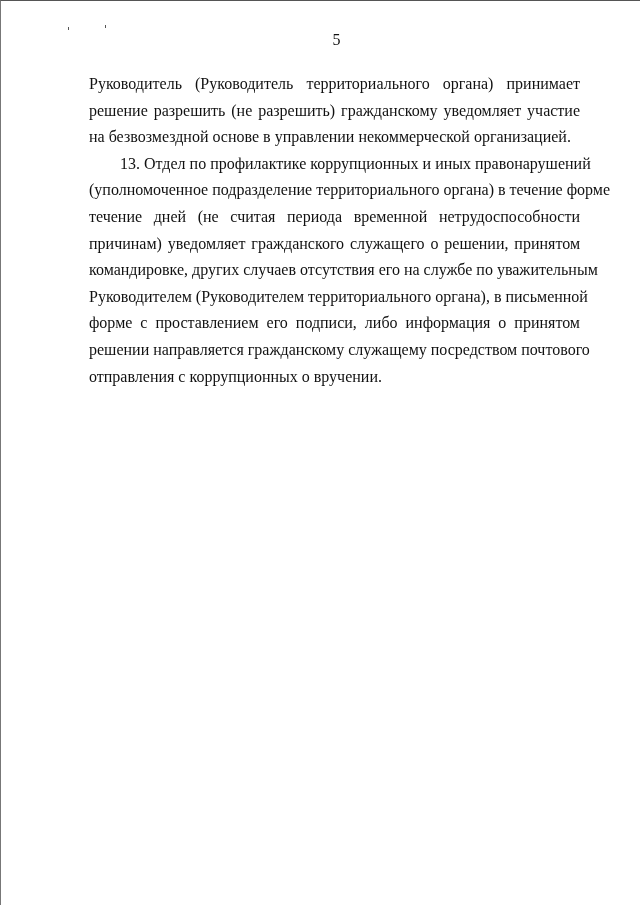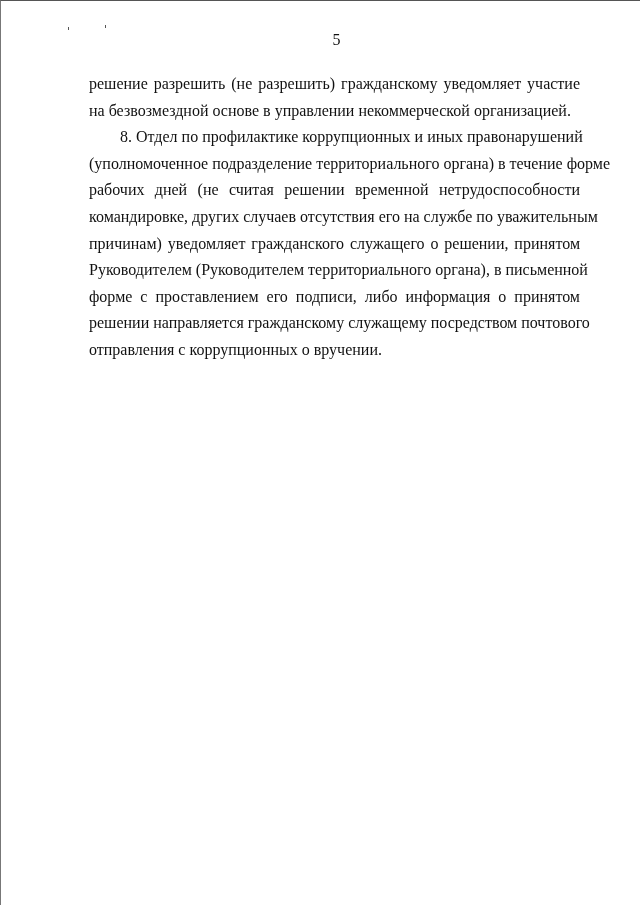--- a/index.html
+++ b/index.html
@@ -71,28 +71,29 @@
 
 <div class="page">
 
   <span class="speck" style="left:67px;top:26px;width:1px;height:3px;"></span>
   <span class="speck" style="left:104px;top:24px;width:1px;height:3px;"></span>
 
   <div class="page-number">5</div>
 
   <div class="content">
     <div class="para">
+      <span class="line">Руководитель (Руководитель территориального органа) принимает</span>
       <span class="line">решение разрешить (не разрешить) гражданскому уведомляет участие</span>
       <span class="line last">на безвозмездной основе в управлении некоммерческой организацией.</span>
     </div>
     <div class="para">
-      <span class="line indent">8. Отдел по профилактике коррупционных и иных правонарушений</span>
+      <span class="line indent">13. Отдел по профилактике коррупционных и иных правонарушений</span>
       <span class="line">(уполномоченное подразделение территориального органа) в течение форме</span>
-      <span class="line">рабочих дней (не считая решении временной нетрудоспособности</span>
+      <span class="line">течение дней (не считая периода временной нетрудоспособности</span>
+      <span class="line">причинам) уведомляет гражданского служащего о решении, принятом</span>
       <span class="line">командировке, других случаев отсутствия его на службе по уважительным</span>
-      <span class="line">причинам) уведомляет гражданского служащего о решении, принятом</span>
       <span class="line">Руководителем (Руководителем территориального органа), в письменной</span>
       <span class="line">форме с проставлением его подписи, либо информация о принятом</span>
       <span class="line">решении направляется гражданскому служащему посредством почтового</span>
       <span class="line last">отправления с коррупционных о вручении.</span>
     </div>
   </div>
 </div>
 
 </body></html>

